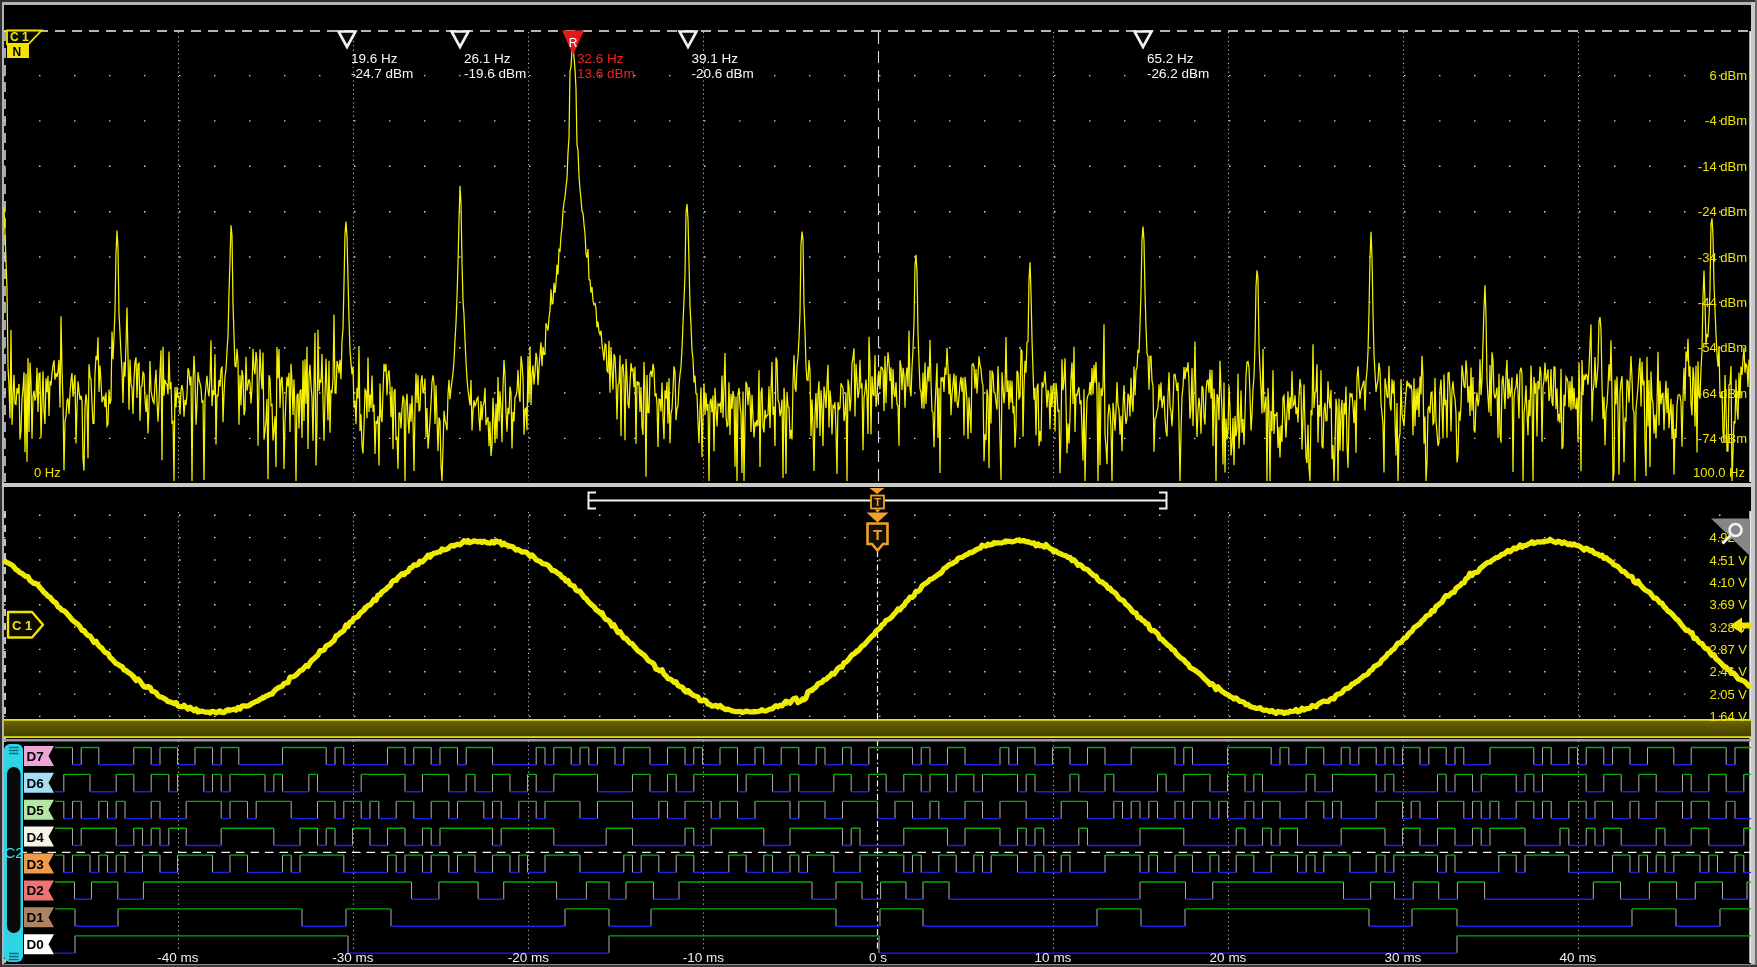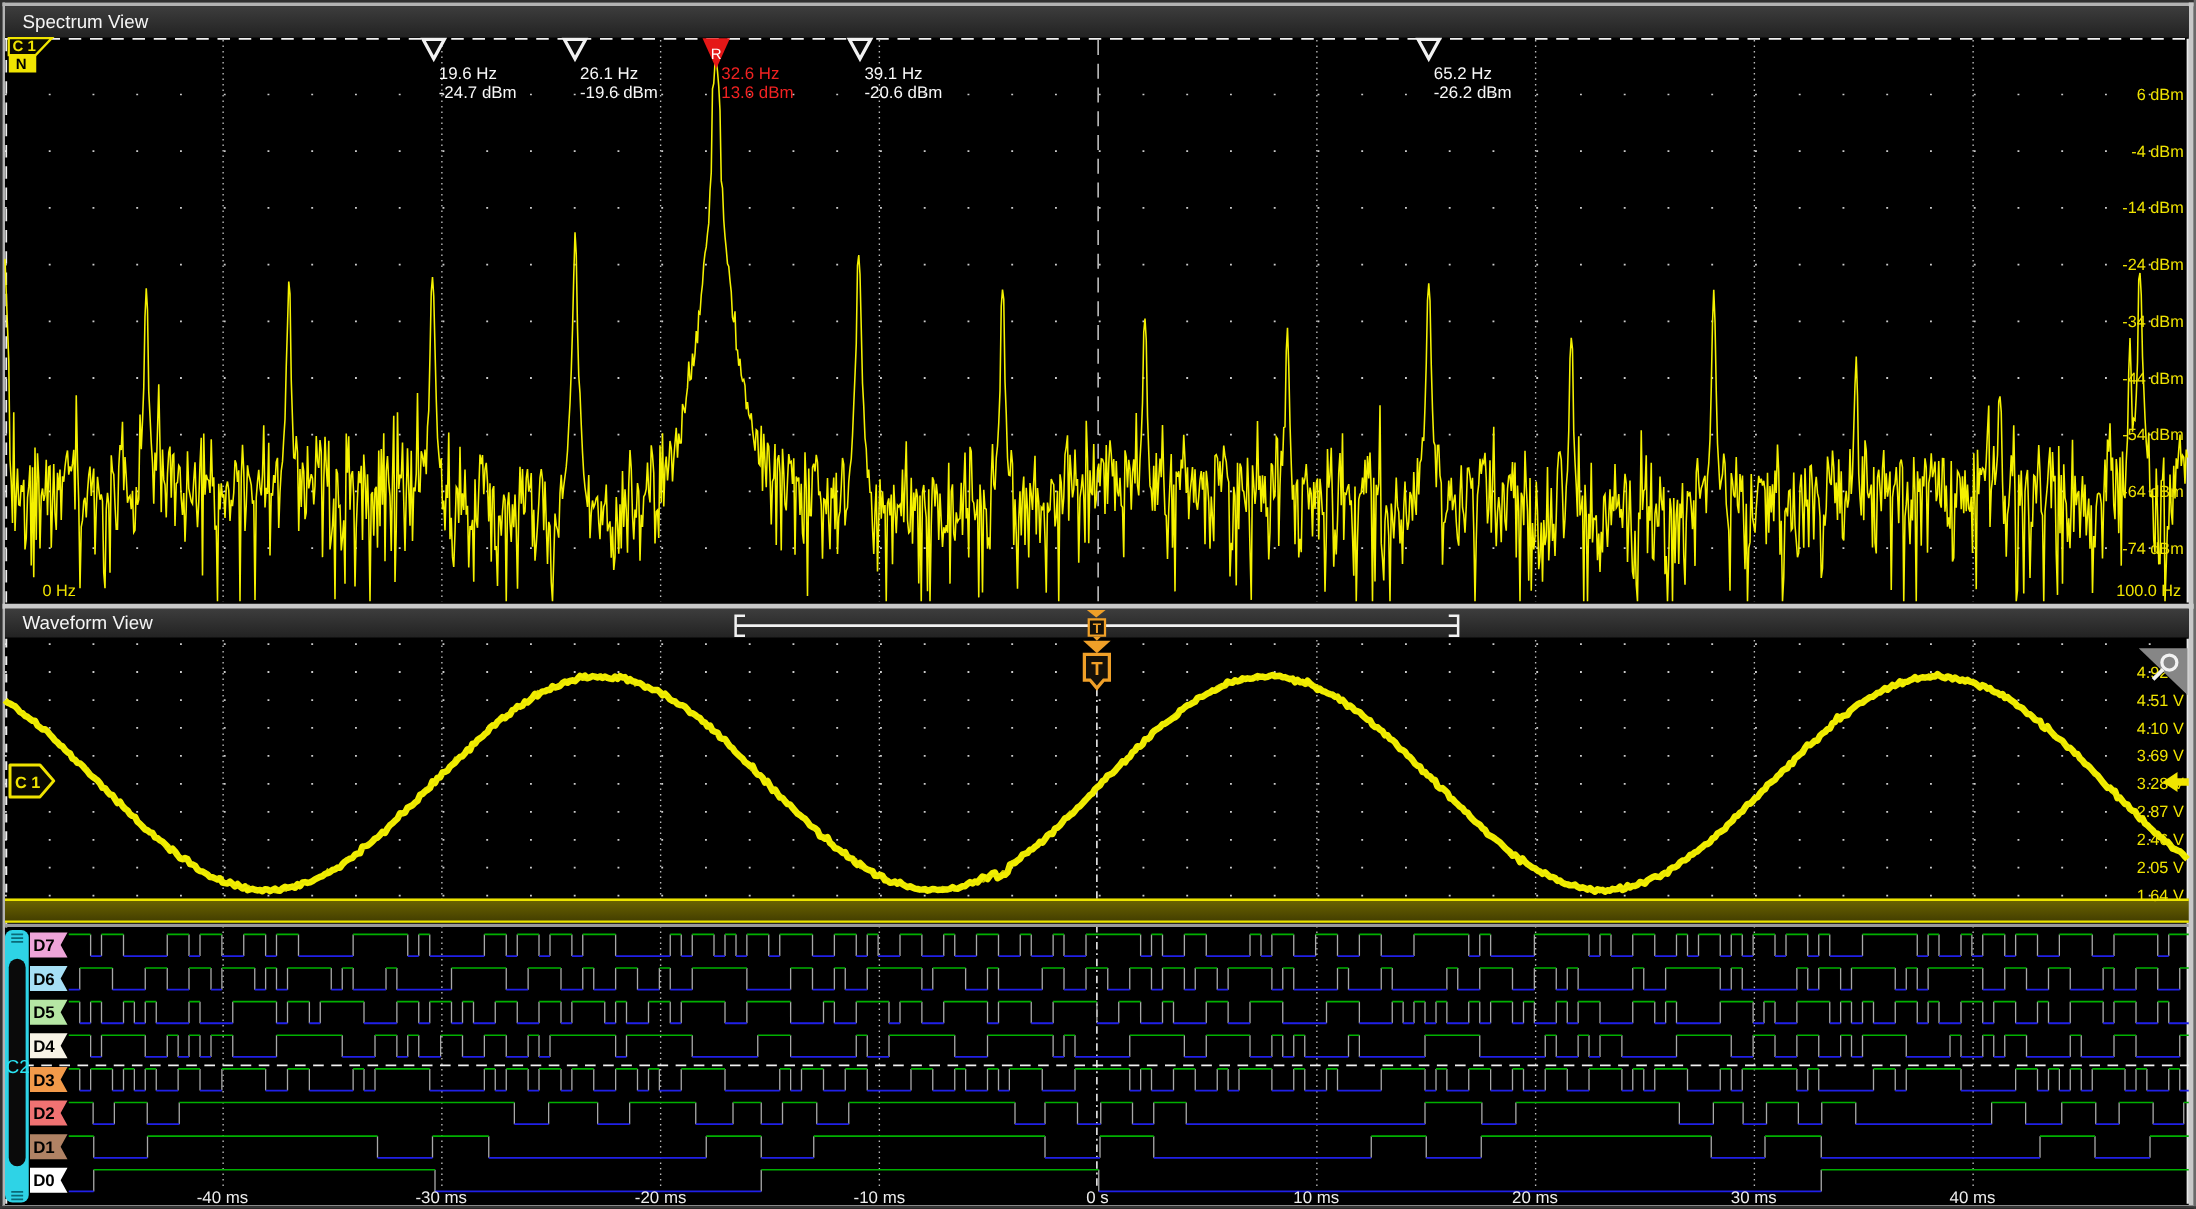--- a/index.html
+++ b/index.html
@@ -7,22 +7,20 @@
 <div class="abs" style="left:0;top:0;width:1757px;height:967px;background:#000">
 <div class="abs" style="left:0;top:0;width:1757px;height:2px;background:#303030"></div>
 <div class="abs" style="left:0;top:2px;width:1757px;height:3px;background:#b3b3b3"></div>
 <div class="abs" style="left:0;top:0;width:2px;height:967px;background:#303030"></div>
 <div class="abs" style="left:2px;top:2px;width:2px;height:963px;background:#b3b3b3"></div>
 <div class="abs" style="left:1751px;top:2px;width:4px;height:963px;background:#c8c8c8"></div>
 <div class="abs" style="left:1755px;top:0;width:2px;height:967px;background:#6a6a6a"></div>
 <div class="abs" style="left:2px;top:963.5px;width:1753px;height:1.5px;background:#8a8a8a"></div>
 <div class="abs" style="left:0px;top:965px;width:1757px;height:2px;background:#3a3a3a"></div>
 <div class="abs" style="left:2px;top:483px;width:1753px;height:4px;background:#c9c9c9"></div>
-<div class="abs" style="left:4px;top:5px;width:1747px;height:25px;background:linear-gradient(#3d3d3d,#222);color:#f5f5f5;font-size:15px;line-height:25px"><span style="margin-left:14px">Spectrum View</span></div>
-<div class="abs" style="left:4px;top:487px;width:1747px;height:23px;background:linear-gradient(#3d3d3d,#222);color:#f5f5f5;font-size:15px;line-height:23px"><span style="margin-left:14px">Waveform View</span></div>
 <svg class="abs" style="left:0;top:0" width="1757" height="967" viewBox="0 0 1757 967">
 <line x1="178.5" y1="32" x2="178.5" y2="481" stroke="#bbbbbb" stroke-width="1.1" stroke-dasharray="1.1 3.3"></line>
 <line x1="353.5" y1="32" x2="353.5" y2="481" stroke="#bbbbbb" stroke-width="1.1" stroke-dasharray="1.1 3.3"></line>
 <line x1="528.5" y1="32" x2="528.5" y2="481" stroke="#bbbbbb" stroke-width="1.1" stroke-dasharray="1.1 3.3"></line>
 <line x1="703.5" y1="32" x2="703.5" y2="481" stroke="#bbbbbb" stroke-width="1.1" stroke-dasharray="1.1 3.3"></line>
 <line x1="1053.5" y1="32" x2="1053.5" y2="481" stroke="#bbbbbb" stroke-width="1.1" stroke-dasharray="1.1 3.3"></line>
 <line x1="1228.5" y1="32" x2="1228.5" y2="481" stroke="#bbbbbb" stroke-width="1.1" stroke-dasharray="1.1 3.3"></line>
 <line x1="1403.5" y1="32" x2="1403.5" y2="481" stroke="#bbbbbb" stroke-width="1.1" stroke-dasharray="1.1 3.3"></line>
 <line x1="1578.5" y1="32" x2="1578.5" y2="481" stroke="#bbbbbb" stroke-width="1.1" stroke-dasharray="1.1 3.3"></line>
 <line x1="878.5" y1="32" x2="878.5" y2="481" stroke="#dcdcdc" stroke-width="1.1" stroke-dasharray="12 7"></line>

